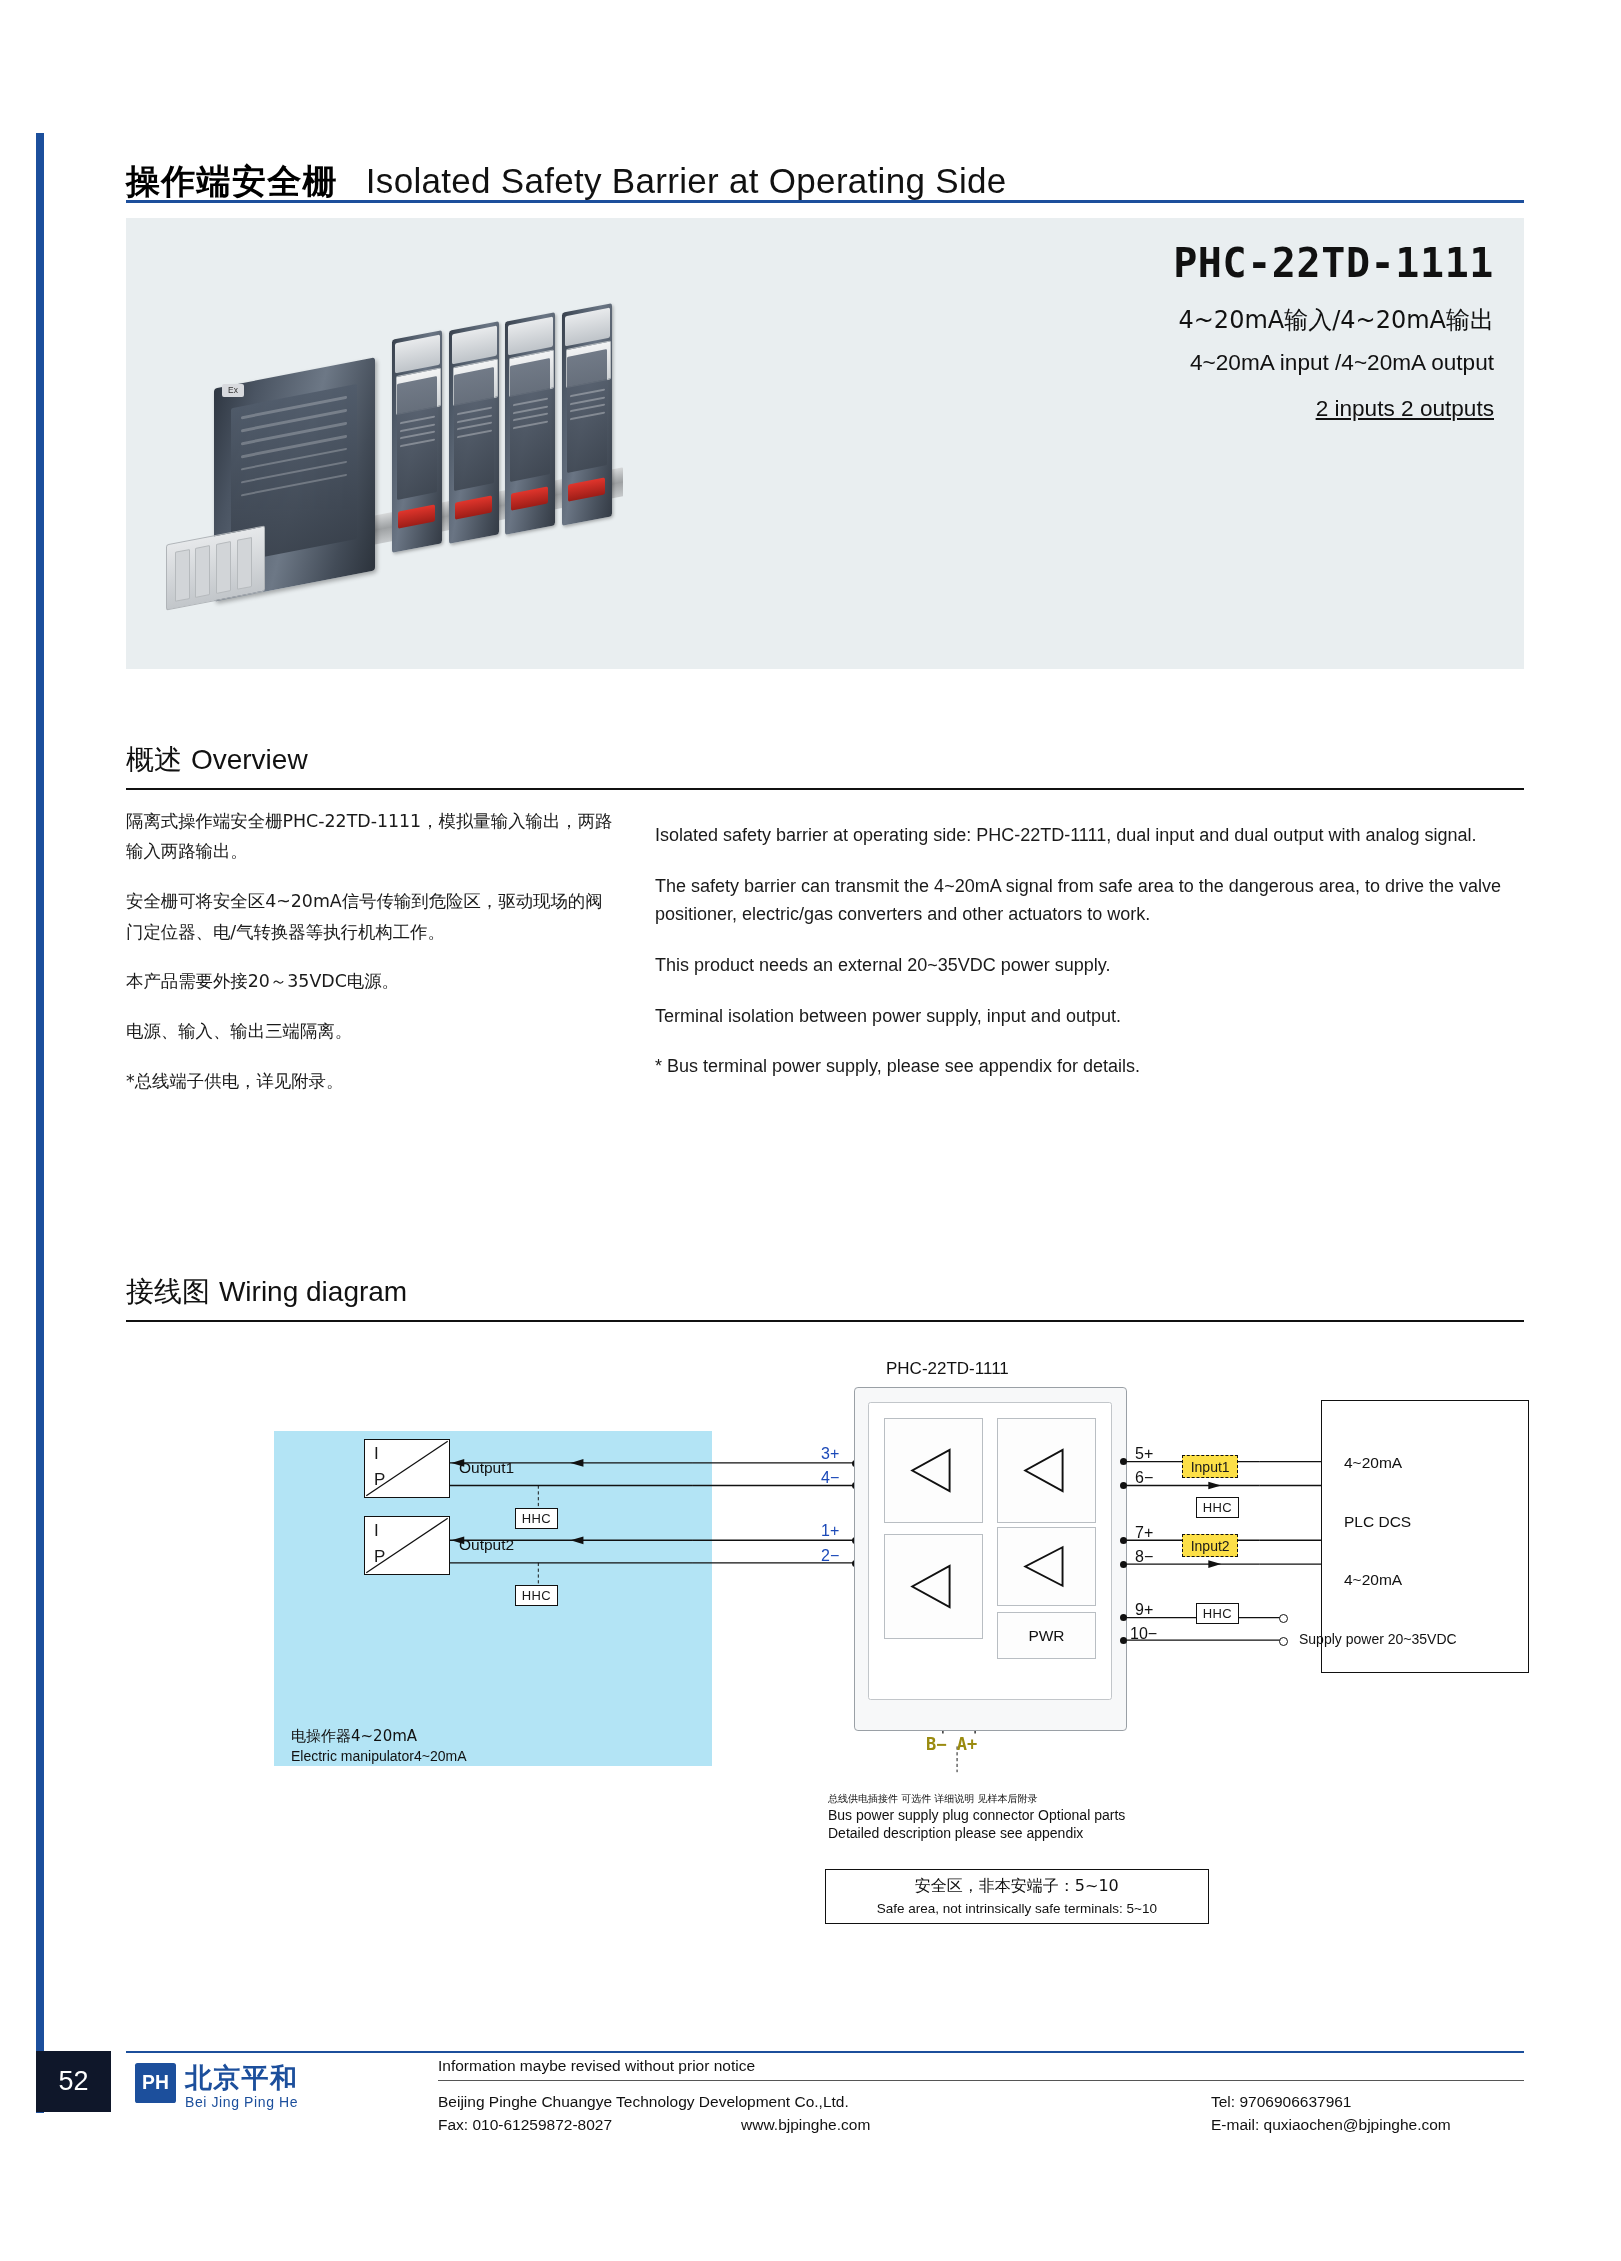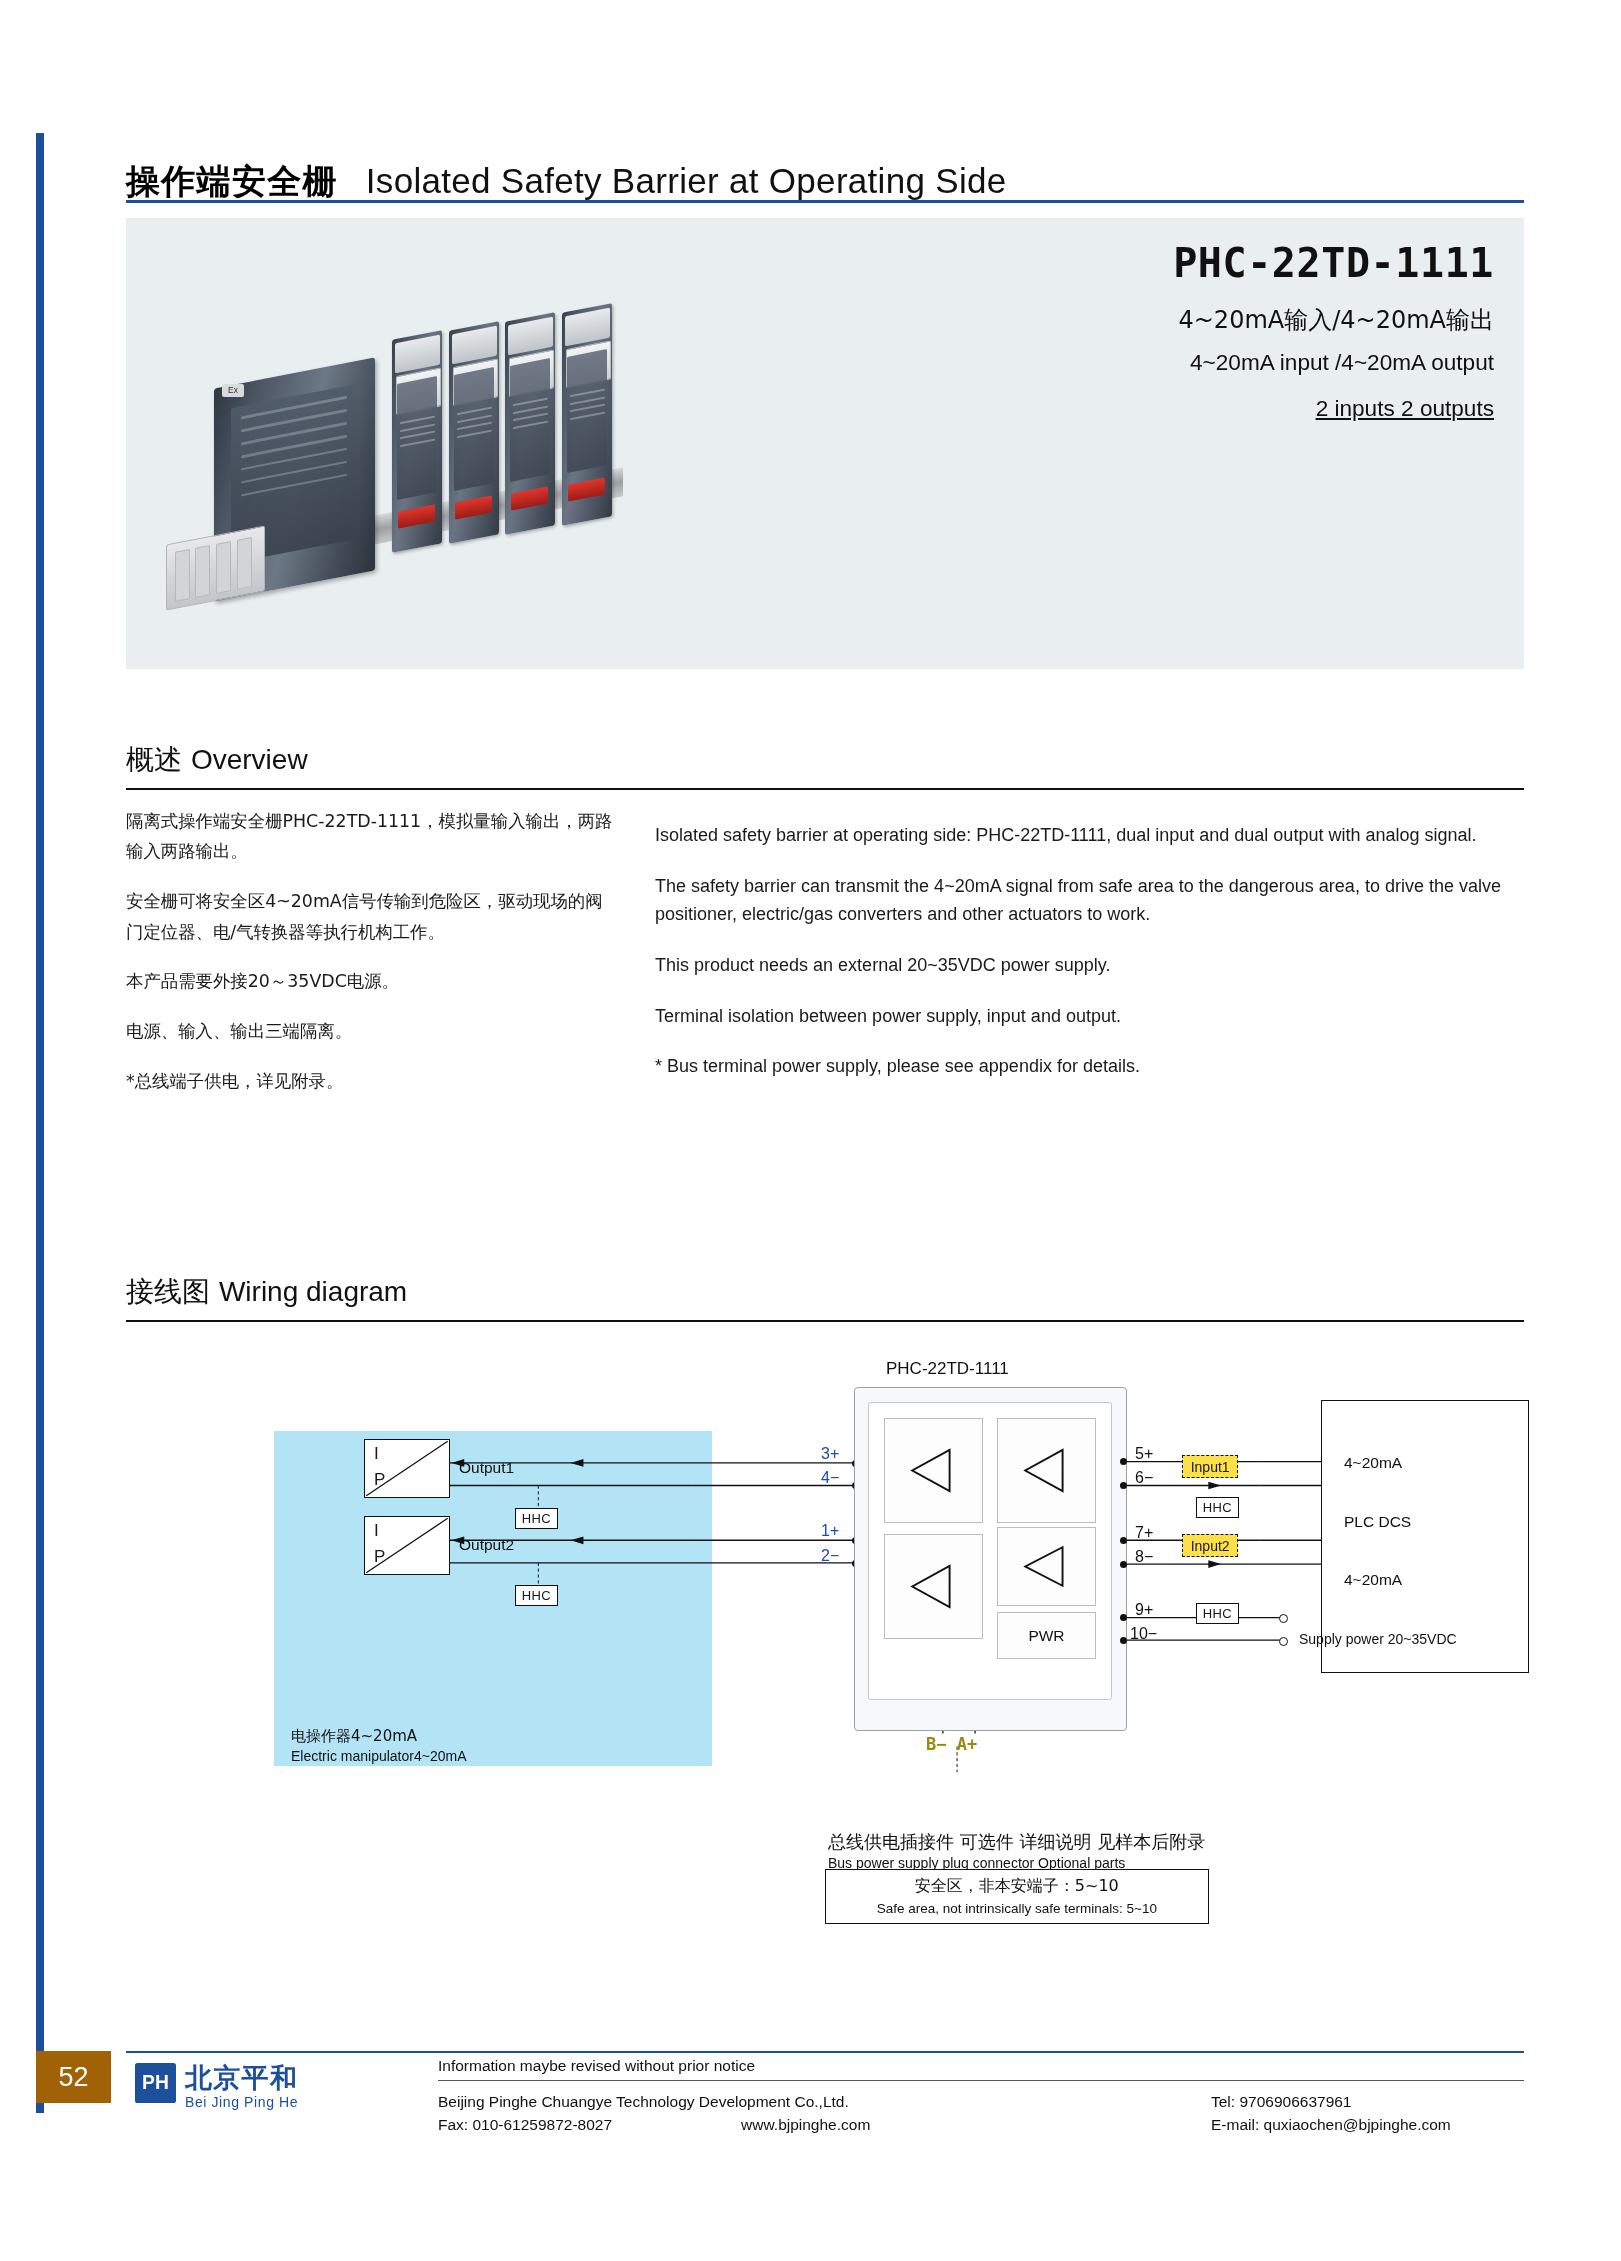--- a/index.html
+++ b/index.html
@@ -185,36 +185,36 @@
   .plc-t{position:absolute;font-size:15.5px;color:#111;}
 
   .in-lbl{
     position:absolute;border:0.6px dashed #111;background:#fde047;font-size:14px;padding:2.6px 7.7px;
   }
   .supply{position:absolute;font-size:14px;color:#111;}
 
   .bus-lbl{position:absolute;font-family:"DejaVu Sans Mono",monospace;font-size:17px;color:#9a8b10;font-weight:700;}
 
   .notes{position:absolute;left:702px;top:445px;font-size:14px;line-height:1.35;color:#111;}
-  .notes .cn{font-family:"DejaVu Sans",sans-serif;font-size:18px;margin-top:38px;}
+  .notes .cn{font-family:"DejaVu Sans",sans-serif;font-size:10px;}
 
   .legend{
     position:absolute;border:0.6px solid #111;background:#fff;text-align:center;padding:6.4px 10.3px;
   }
   .legend .cn{font-family:"DejaVu Sans",sans-serif;font-size:16px;color:#1b49b8;}
   .legend .en{font-size:13.5px;color:#1b49b8;margin-top:3.9px;}
   .legend.safe .cn{color:#111;}
   .legend.safe .en{color:#111;}
 
   svg.wires{position:absolute;left:0;top:0;width:1398px;height:612px;overflow:visible;}
 
   
   .foot-rule{position:absolute;left:126px;top:2051px;width:1398px;height:1.9px;background:#1c4f9c;}
   .pagebox{
-    position:absolute;left:36px;top:2051px;width:75px;height:52px;background:#a16207;
+    position:absolute;left:36px;top:2051px;width:75px;height:61px;background:#0f172a;
     color:#fff;font-size:27px;display:flex;align-items:center;justify-content:center;
   }
   .logo{position:absolute;left:135px;top:2060px;width:258px;height:52px;}
   .logo .mark{
     position:absolute;left:0;top:2.6px;width:41px;height:40px;
     background:#1c4f9c;border-radius:2.6px;color:#fff;font-weight:700;font-size:19.3px;
     display:flex;align-items:center;justify-content:center;
   }
   .logo .cn{position:absolute;left:50px;top:0px;font-family:"DejaVu Sans",sans-serif;font-size:27px;font-weight:700;color:#1c4f9c;letter-spacing:1.3px;}
   .logo .py{position:absolute;left:50px;top:34px;font-size:14px;color:#1c4f9c;letter-spacing:0.6px;}

